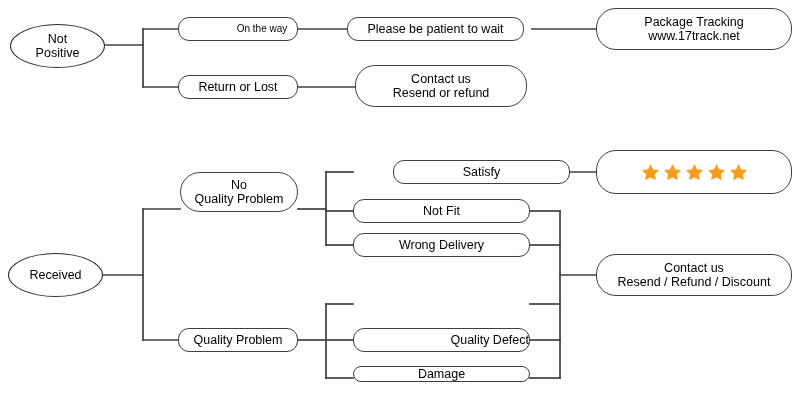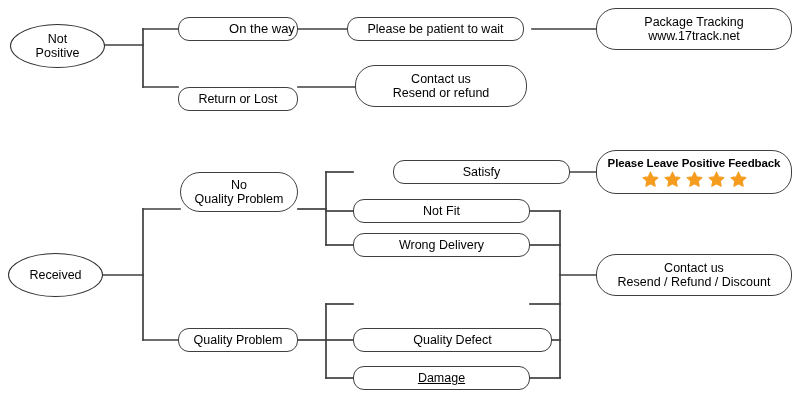--- a/index.html
+++ b/index.html
@@ -131,25 +131,25 @@
 
       <path d="M560 275 H596"></path>
     </g>
   </svg>
 
   <div class="node ellipse" style="left:10px; top:24px; width:95px; height:44px; font-size:12.5px;">
     <span class="node-label">Not
 Positive</span>
   </div>
 
-  <div class="node pill" style="left:178px; top:17px; width:120px; height:24px; font-size:13px;padding-left:48px;">
+  <div class="node pill" style="left:178px; top:17px; width:120px; height:24px; font-size:10px;padding-left:48px;">
     <span class="node-label">On the way</span>
   </div>
 
-  <div class="node pill" style="left:178px; top:75px; width:120px; height:24px; font-size:12.5px;margin-top:12px;">
+  <div class="node pill" style="left:178px; top:75px; width:120px; height:24px; font-size:12.5px;">
     <span class="node-label">Return or Lost</span>
   </div>
 
   <div class="node pill" style="left:347px; top:17px; width:177px; height:24px; font-size:12.5px;">
     <span class="node-label">Please be patient to wait</span>
   </div>
 
   <div class="node rounded" style="left:355px; top:65px; width:172px; height:42px; font-size:12.5px;">
     <span class="node-label">Contact us
 Resend or refund</span>
@@ -179,30 +179,29 @@
 
   <div class="node pill" style="left:353px; top:233px; width:177px; height:24px; font-size:12.5px;">
     <span class="node-label">Wrong Delivery</span>
   </div>
 
   <div class="node pill" style="left:353px; top:199px; width:177px; height:24px; font-size:12.5px;">
     <span class="node-label">Not Fit</span>
   </div>
 
 
-  <div class="node pill" style="left:353px; top:328px; width:199px; height:24px; font-size:12.5px;">
+  <div class="node pill" style="left:353px; top:328px; width:177px; height:24px; font-size:12.5px;justify-content:flex-end;">
     <span class="node-label">Quality Defect</span>
   </div>
 
-  <div class="node pill" style="left:353px; top:366px; width:177px; height:24px; font-size:12.5px;text-decoration:underline;">
+  <div class="node pill" style="left:353px; top:366px; width:177px; height:16px; font-size:12.5px;">
     <span class="node-label">Damage</span>
   </div>
 
   <div class="node rounded feedback" style="left:596px; top:150px; width:196px; height:44px;">
-    <span class="fb-title">Please Leave Positive Feedback</span>
     <span class="stars" id="star-row"><svg class="star" viewBox="0 0 24 24">
           <path d="M12 1.6 L15.2 8.3 L22.5 9.2 L17.2 14.2 L18.6 21.5 L12 17.9 L5.4 21.5 L6.8 14.2 L1.5 9.2 L8.8 8.3 Z" fill="#F59C1F" stroke="#F59C1F" stroke-width="1.6" stroke-linejoin="round"></path>
         </svg><svg class="star" viewBox="0 0 24 24">
           <path d="M12 1.6 L15.2 8.3 L22.5 9.2 L17.2 14.2 L18.6 21.5 L12 17.9 L5.4 21.5 L6.8 14.2 L1.5 9.2 L8.8 8.3 Z" fill="#F59C1F" stroke="#F59C1F" stroke-width="1.6" stroke-linejoin="round"></path>
         </svg><svg class="star" viewBox="0 0 24 24">
           <path d="M12 1.6 L15.2 8.3 L22.5 9.2 L17.2 14.2 L18.6 21.5 L12 17.9 L5.4 21.5 L6.8 14.2 L1.5 9.2 L8.8 8.3 Z" fill="#F59C1F" stroke="#F59C1F" stroke-width="1.6" stroke-linejoin="round"></path>
         </svg><svg class="star" viewBox="0 0 24 24">
           <path d="M12 1.6 L15.2 8.3 L22.5 9.2 L17.2 14.2 L18.6 21.5 L12 17.9 L5.4 21.5 L6.8 14.2 L1.5 9.2 L8.8 8.3 Z" fill="#F59C1F" stroke="#F59C1F" stroke-width="1.6" stroke-linejoin="round"></path>
         </svg><svg class="star" viewBox="0 0 24 24">
           <path d="M12 1.6 L15.2 8.3 L22.5 9.2 L17.2 14.2 L18.6 21.5 L12 17.9 L5.4 21.5 L6.8 14.2 L1.5 9.2 L8.8 8.3 Z" fill="#F59C1F" stroke="#F59C1F" stroke-width="1.6" stroke-linejoin="round"></path>

